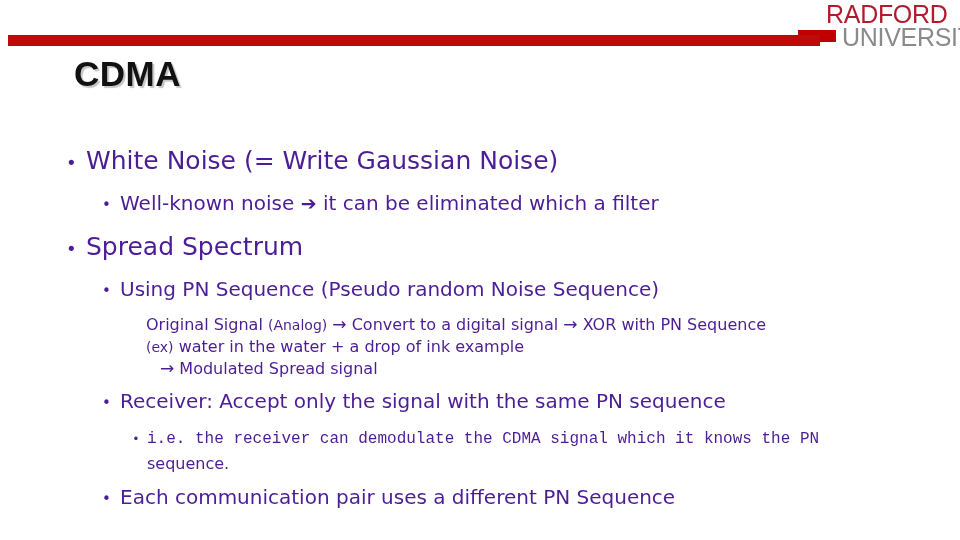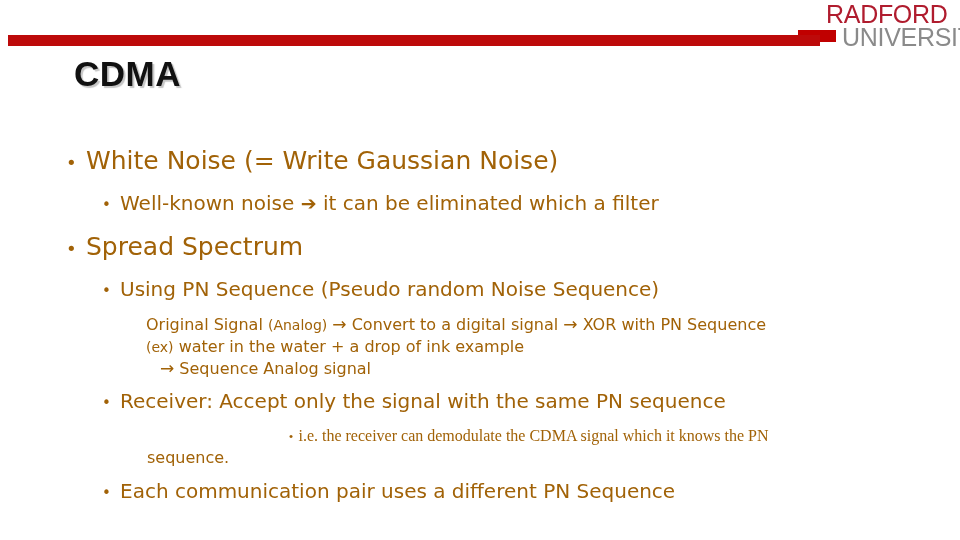--- a/index.html
+++ b/index.html
@@ -87,21 +87,21 @@
   
   .body {
     position: absolute;
     left: 60px;
     top: 142px;
     width: 860px;
   }
   .line {
     display: block;
     white-space: nowrap;
-    color: #a16207;
+    color: #4c1d95;
   }
   .line .bullet {
     display: inline-block;
   }
 
   
   .lvl1 {
     font-size: 25px;
     line-height: 38px;
     font-family: "DejaVu Sans", sans-serif;
@@ -122,24 +122,23 @@
   .lvl3 {
     font-size: 16px;
     line-height: 21px;
     font-family: "DejaVu Sans", sans-serif;
     margin-left: 86px;
   }
 
   
   .lvl4 {
     font-size: 16px;
-    line-height: 20px;
-    font-family: Liberation Serif, serif;
+    line-height: 26px;
+    font-family: Liberation Mono, monospace;
     margin-left: 72px;
-    text-align: center;
   }
   .lvl4 .bullet { width: 15px; font-size: 13px; }
   .lvl4-cont {
     font-size: 16px;
     line-height: 22px;
     font-family: "DejaVu Sans", sans-serif;
     margin-left: 87px;
   }
 
   .small-paren {
@@ -203,21 +202,21 @@
 
     <div class="line lvl3">
       <span>Original Signal</span><span>&nbsp;</span><span class="small-paren">(Analog)</span><span>&nbsp;</span><span class="arrow-thin">→</span><span>&nbsp;</span><span>Convert to a digital signal</span><span>&nbsp;</span><span class="arrow-thin">→</span><span>&nbsp;</span><span>XOR with PN Sequence</span>
     </div>
 
     <div class="line lvl3">
       <span class="small-paren">(ex)</span><span>&nbsp;</span><span>water in the water + a drop of ink example</span>
     </div>
 
     <div class="line lvl3 indent-cont">
-      <span class="arrow-thin">→</span><span>&nbsp;</span><span>Sequence Analog signal</span>
+      <span class="arrow-thin">→</span><span>&nbsp;</span><span>Modulated Spread signal</span>
     </div>
 
     <div class="gap-e"></div>
 
     <div class="line lvl2">
       <span class="bullet">•</span><span>Receiver: Accept only the signal with the same PN sequence</span>
     </div>
 
     <div class="gap-e"></div>
 

